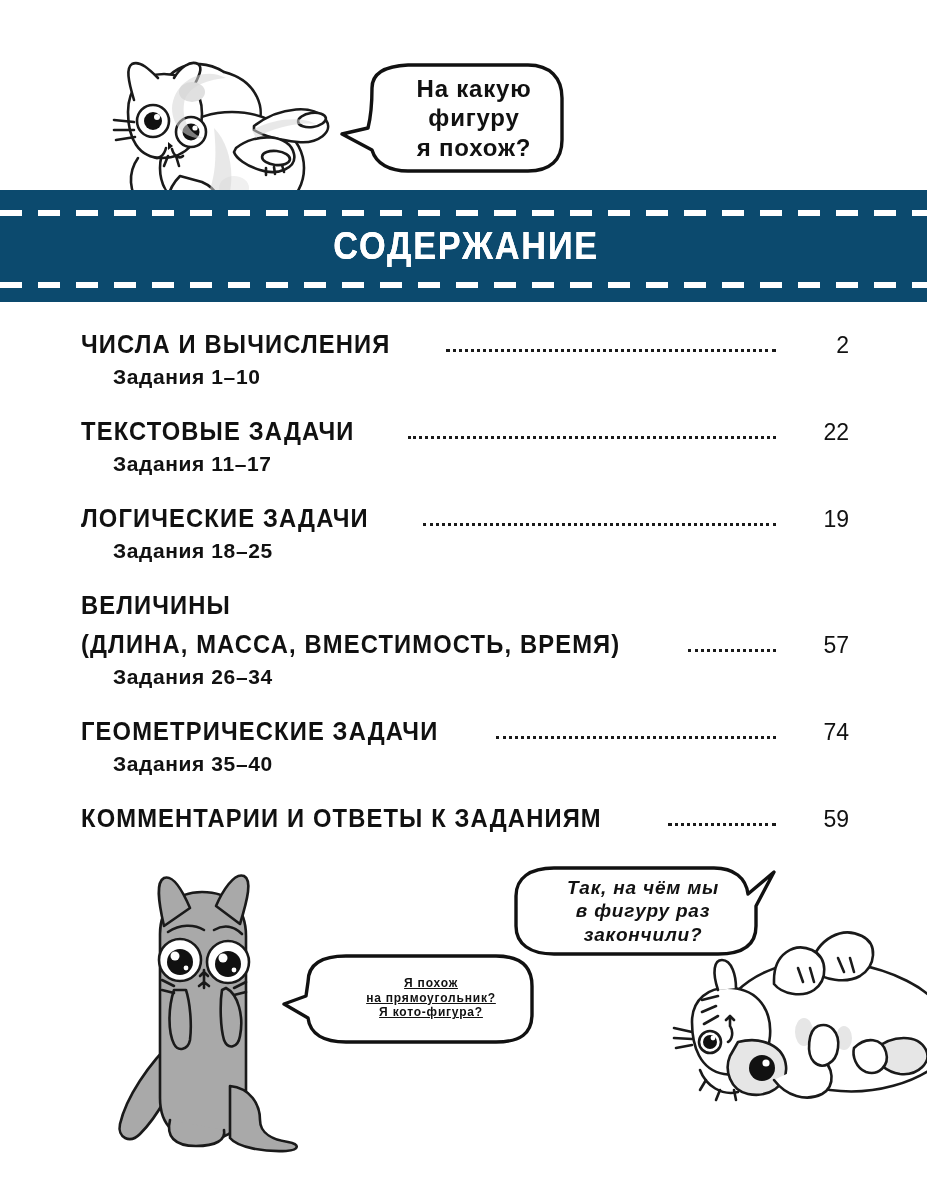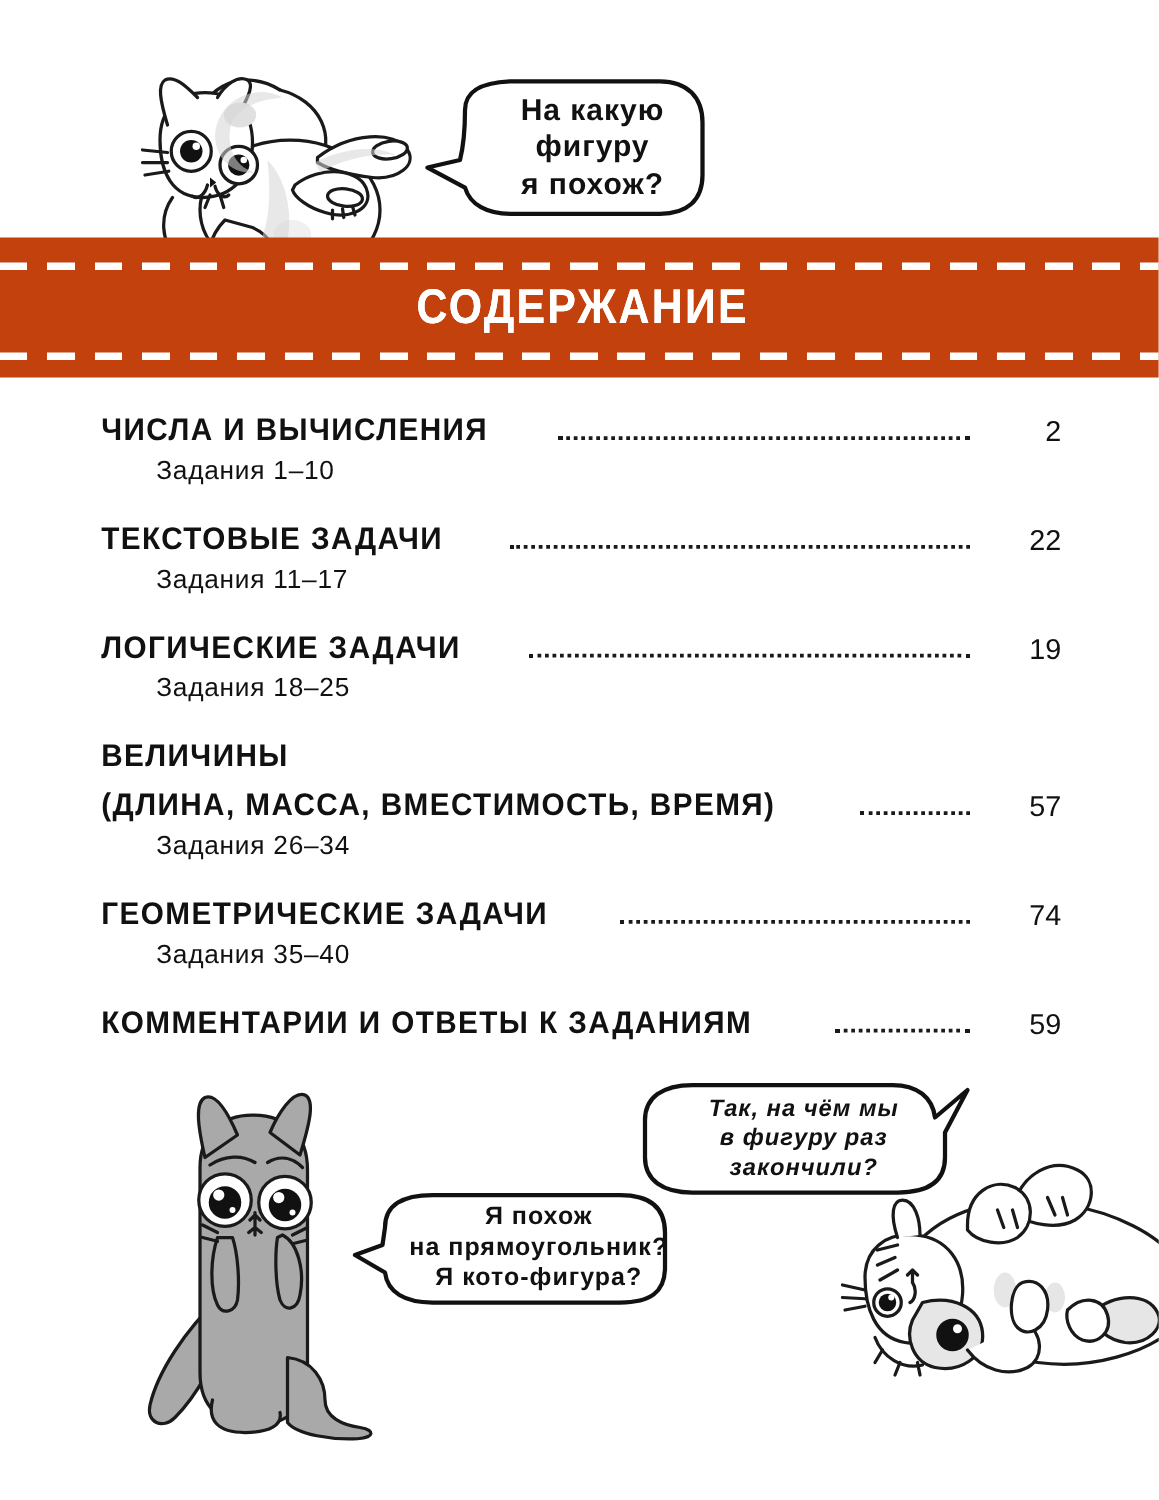--- a/index.html
+++ b/index.html
@@ -6,21 +6,21 @@
   body{
     width:927px;height:1200px;position:relative;overflow:hidden;
     font-family:"Liberation Sans","DejaVu Sans",sans-serif;
     background:#ffffff;
   }
   .page{position:absolute;inset:0;}
 
   
   .band{
     position:absolute;left:0;top:190px;width:927px;height:112px;
-    background:#c2410c;
+    background:#0c4a6e;
   }
   .band-dash{
     position:absolute;left:0;width:927px;height:6px;
     background-image:repeating-linear-gradient(to right,#ffffff 0 22px,transparent 22px 38px);
   }
   .band-dash.top{top:20px;}
   .band-dash.bottom{top:92px;}
   .band-title{
     position:absolute;left:0;top:0;width:927px;height:112px;
     display:flex;align-items:center;justify-content:center;
@@ -52,23 +52,24 @@
     border-bottom:3px dotted #1a1a1a;
     margin:0 4px 7px 4px;
     height:1px;
   }
   .toc-page{
     font-size:23px;color:#111111;white-space:nowrap;
     font-family:"Liberation Sans","DejaVu Sans",sans-serif;
     min-width:34px;text-align:right;
   }
   .toc-sub{
-    margin-left:44px;margin-top:6px;
+    margin-left:32px;margin-top:6px;
     font-size:21px;color:#111111;letter-spacing:0.6px;
     font-family:"Liberation Sans","DejaVu Sans",sans-serif;
+    font-weight:bold;
   }
   .toc-spacer{height:28px;}
   .toc-title-first{
     font-weight:bold;font-size:25px;letter-spacing:1.2px;color:#111;
     transform:scaleX(0.95);transform-origin:left bottom;display:inline-block;
   }
 
   
   .bubble{position:absolute;}
   .bubble .btext{
@@ -276,21 +277,21 @@
       <span>закончили?</span>
     </div>
   </div>
 
   <div class="bubble" style="left:282px;top:948px;width:262px;height:100px;">
     <svg width="262" height="100" viewBox="0 0 262 100">
       <path d="M26 34 C 26 16, 40 8, 64 8 L 214 8 C 238 8, 250 18, 250 38
                L 250 66 C 250 86, 238 94, 214 94 L 64 94 C 42 94, 28 86, 26 70
                L 2 56 L 24 48 Z" fill="#ffffff" stroke="#111111" stroke-width="3.4" stroke-linejoin="round"></path>
     </svg>
-    <div class="btext" style="font-size:20px;padding-left:18px;">
+    <div class="btext" style="font-size:12px;padding-left:18px;text-decoration:underline;">
       <span>Я похож</span>
       <span>на прямоугольник?</span>
       <span>Я кото-фигура?</span>
     </div>
   </div>
 
   <div class="art" style="left:678px;top:930px;width:252px;height:205px;">
     <svg width="252" height="205" viewBox="0 0 252 205">
       <g stroke="#1a1a1a" stroke-width="2.6" stroke-linejoin="round" stroke-linecap="round" fill="#ffffff">
 

